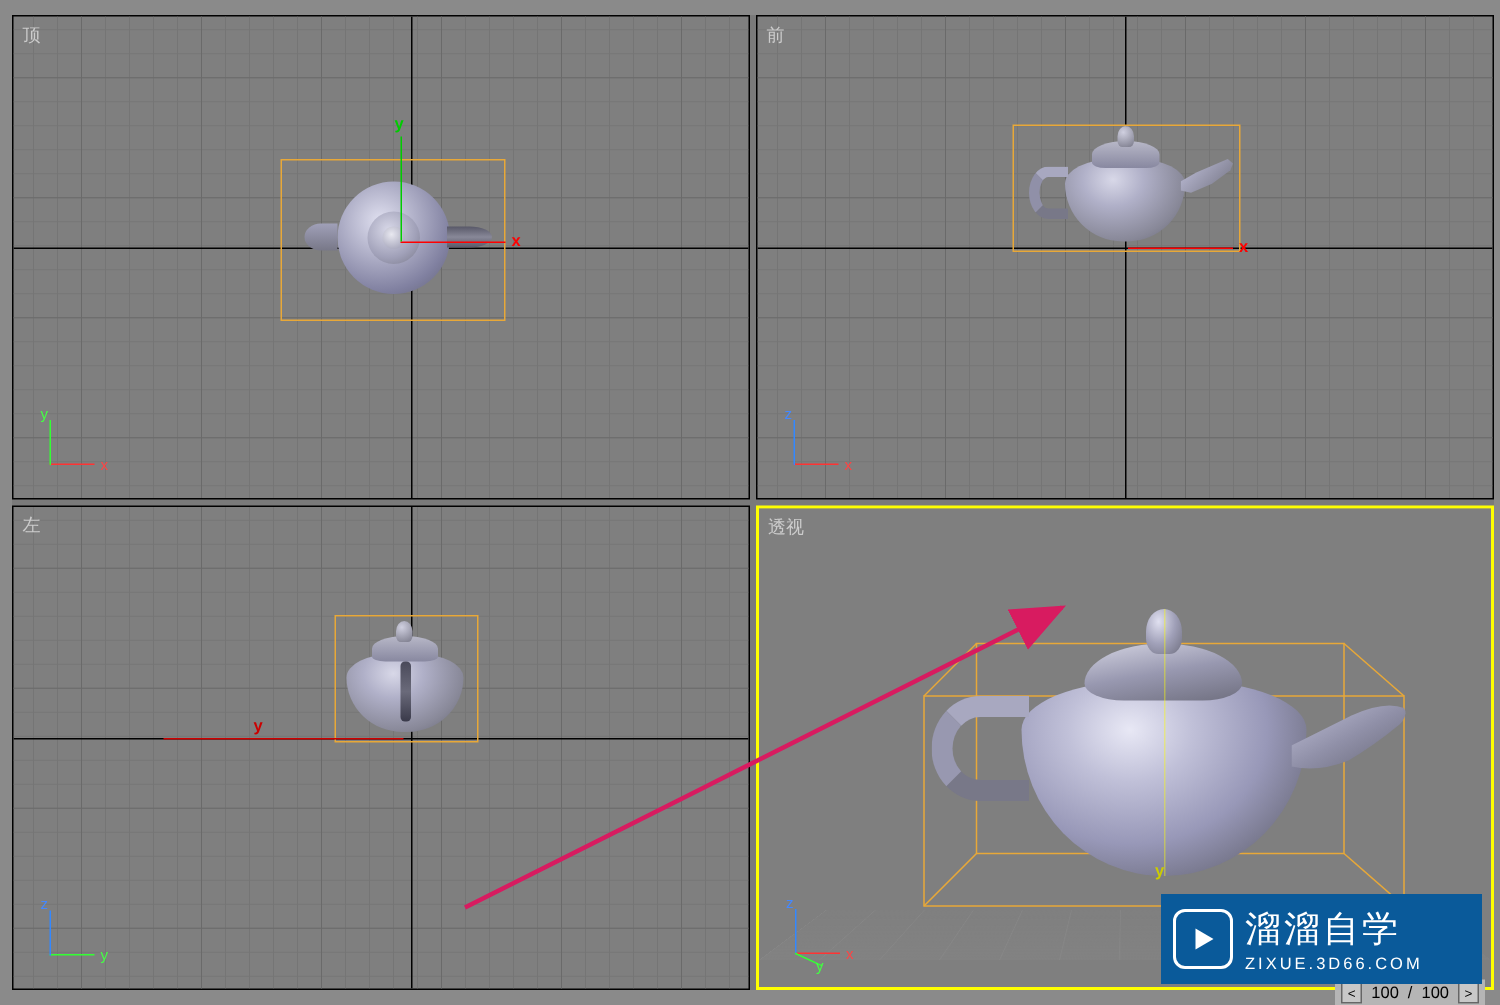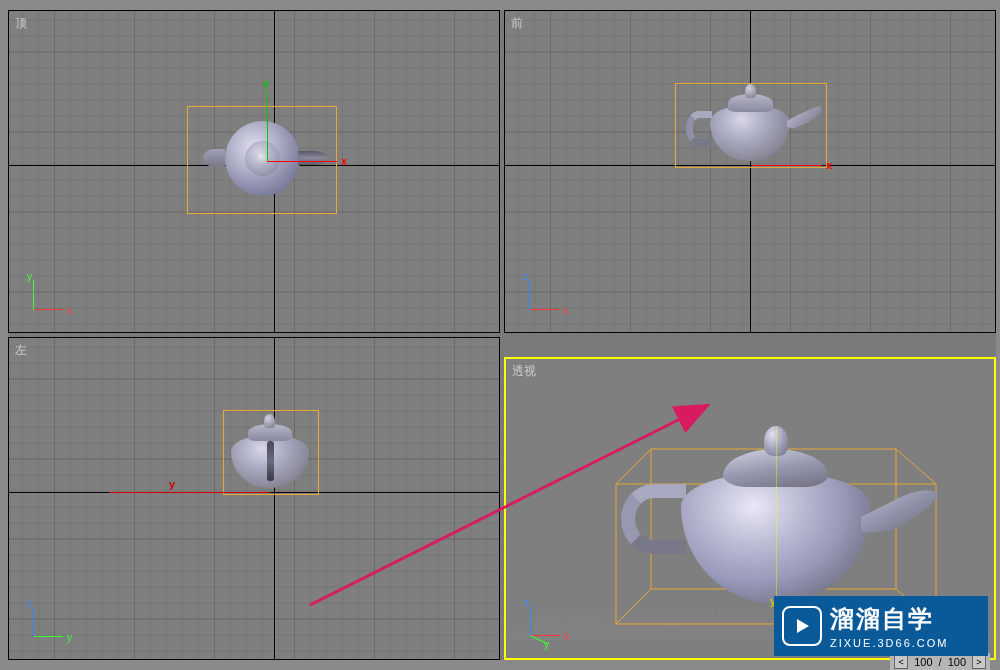--- a/index.html
+++ b/index.html
@@ -24,21 +24,20 @@
       background: #7a7a7a;
     }
     .viewport {
       position: relative;
       background: #7f7f7f;
       border: 1px solid #000;
       overflow: hidden;
     }
     .viewport.active {
       border: 2px solid #ffff00;
-      margin-top: 20px;
     }
     .viewport-label {
       position: absolute;
       top: 4px;
       left: 6px;
       color: #ccc;
       font-size: 12px;
       z-index: 10;
     }
     .grid-bg {
@@ -135,21 +134,21 @@
       align-items: center;
       justify-content: center;
     }
     .watermark-icon svg { width: 20px; height: 20px; }
     .watermark-text {
       color: #fff;
       display: flex;
       flex-direction: column;
       justify-content: center;
     }
-    .watermark-title { font-size: 24px; letter-spacing: 2px; font-weight: 700; }
+    .watermark-title { font-size: 24px; letter-spacing: 2px; font-weight: 400; }
     .watermark-url { font-size: 11px; letter-spacing: 2px; margin-top: 2px; }
     
     .timeline {
       position: absolute;
       bottom: -1px;
       right: 10px;
       color: #000;
       font-size: 11px;
       display: flex;
       align-items: center;

